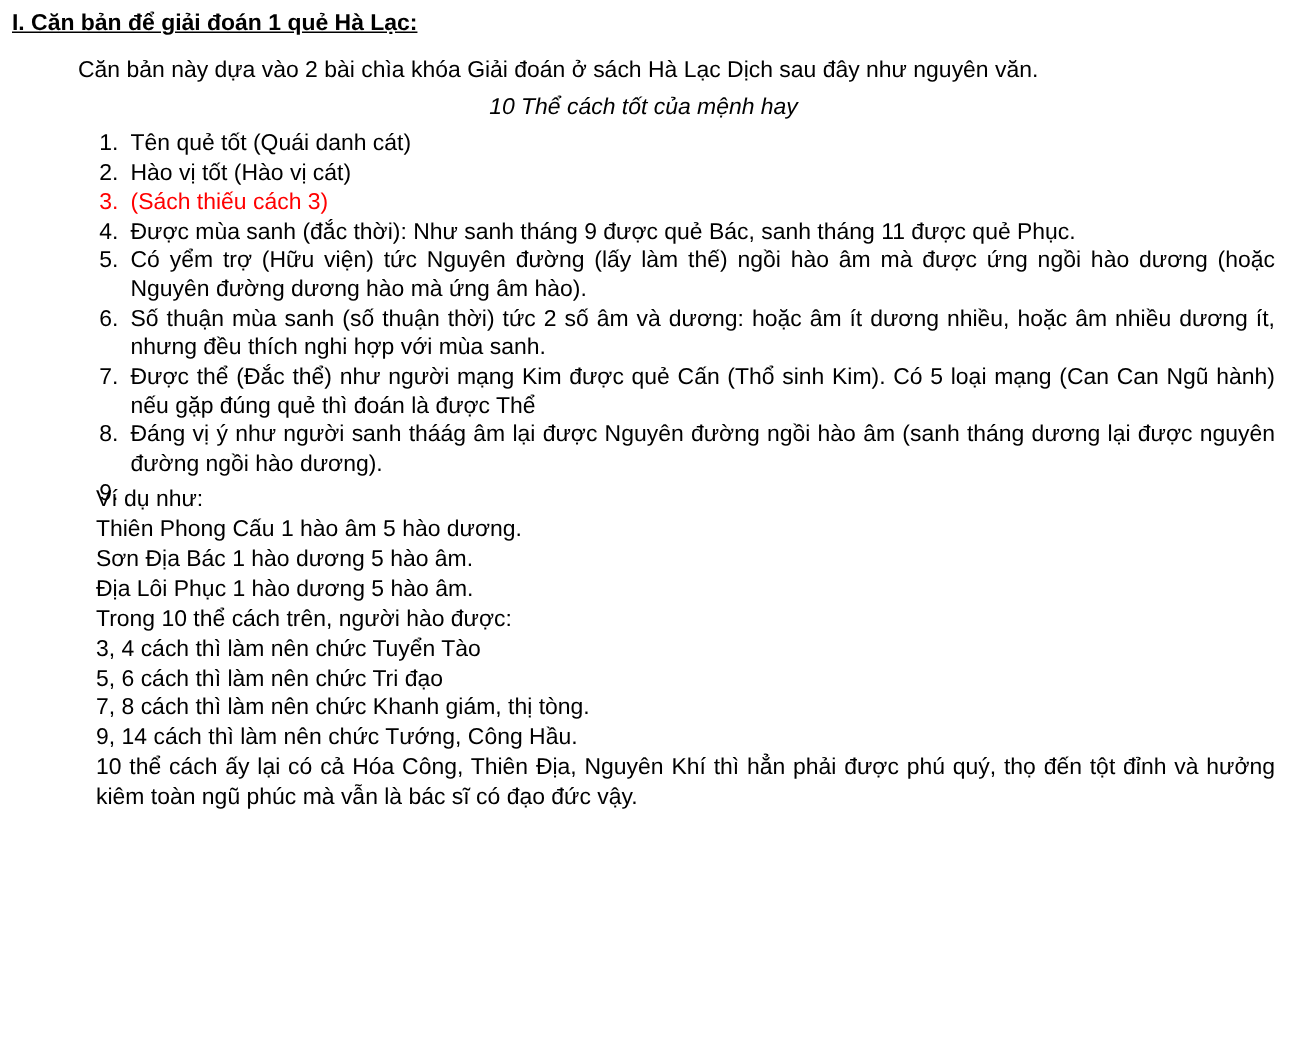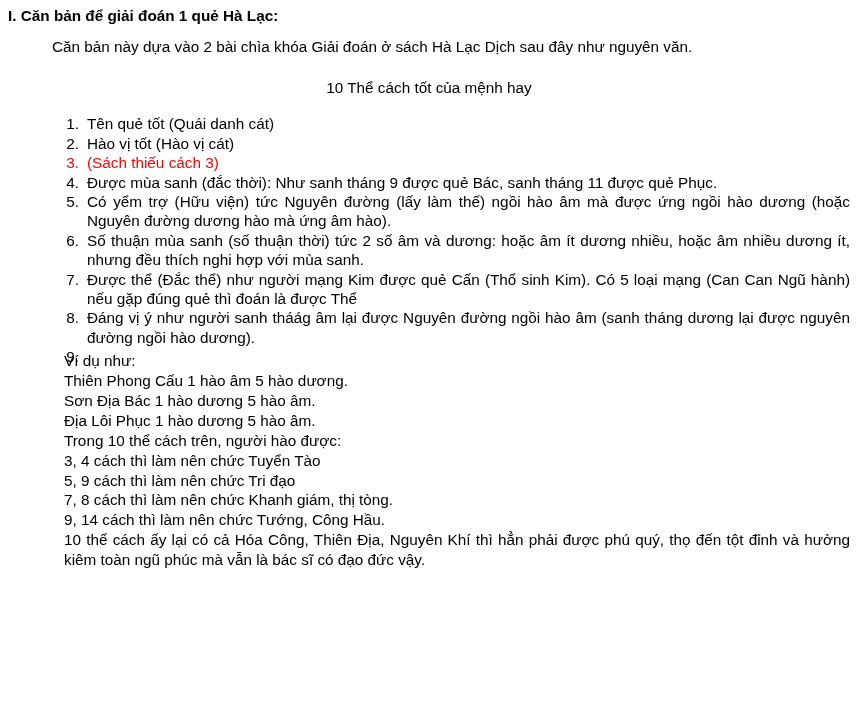--- a/index.html
+++ b/index.html
@@ -17,38 +17,40 @@
   }
   .page {
     position: relative;
     width: 864px;
     height: 709px;
     padding: 6px 14px 0 8px;
     box-sizing: border-box;
   }
   .heading {
     font-weight: bold;
+    text-decoration: underline;
     font-size: 15.3px;
     margin: 0 0 2px 0;
     line-height: 1.25;
   }
   .para {
     margin: 0;
     line-height: 1.26;
     text-align: justify;
     text-justify: inter-word;
   }
   .para.indent {
     text-indent: 44px;
     margin-top: 12px;
   }
   .center {
     text-align: center;
     line-height: 1.3;
-    margin: 16px;
+    margin: 0;
+    font-style: italic;
   }
   .center.sub {
     margin-top: 0px;
   }
   .spacer-6 { height: 6px; }
 
   ol.tenlist {
     list-style: none;
     margin: 4px 0 0 0;
     padding: 0;
@@ -109,19 +111,19 @@
       <li><span class="num">9.</span></li>
     </ol>
 
   <div class="tail" id="tail-block">
   <div class="line">Ví dụ như:</div>
       <div class="line">Thiên Phong Cấu 1 hào âm 5 hào dương.</div>
       <div class="line">Sơn Địa Bác 1 hào dương 5 hào âm.</div>
       <div class="line">Địa Lôi Phục 1 hào dương 5 hào âm.</div>
       <div class="line">Trong 10 thể cách trên, người hào được:</div>
       <div class="line">3, 4 cách thì làm nên chức Tuyển Tào</div>
-      <div class="line">5, 9 cách thì làm nên chức Tri đạo</div>
+      <div class="line">5, 6 cách thì làm nên chức Tri đạo</div>
       <div class="line">7, 8 cách thì làm nên chức Khanh giám, thị tòng.</div>
       <div class="line">9, 14 cách thì làm nên chức Tướng, Công Hầu.</div>
       <div class="line justified">10 thể cách ấy lại có cả Hóa Công, Thiên Địa, Nguyên Khí thì hẳn phải được phú quý, thọ đến tột đỉnh và hưởng kiêm toàn ngũ phúc mà vẫn là bác sĩ có đạo đức vậy.</div>
     </div>
 
 </div>
 
 </body></html>

